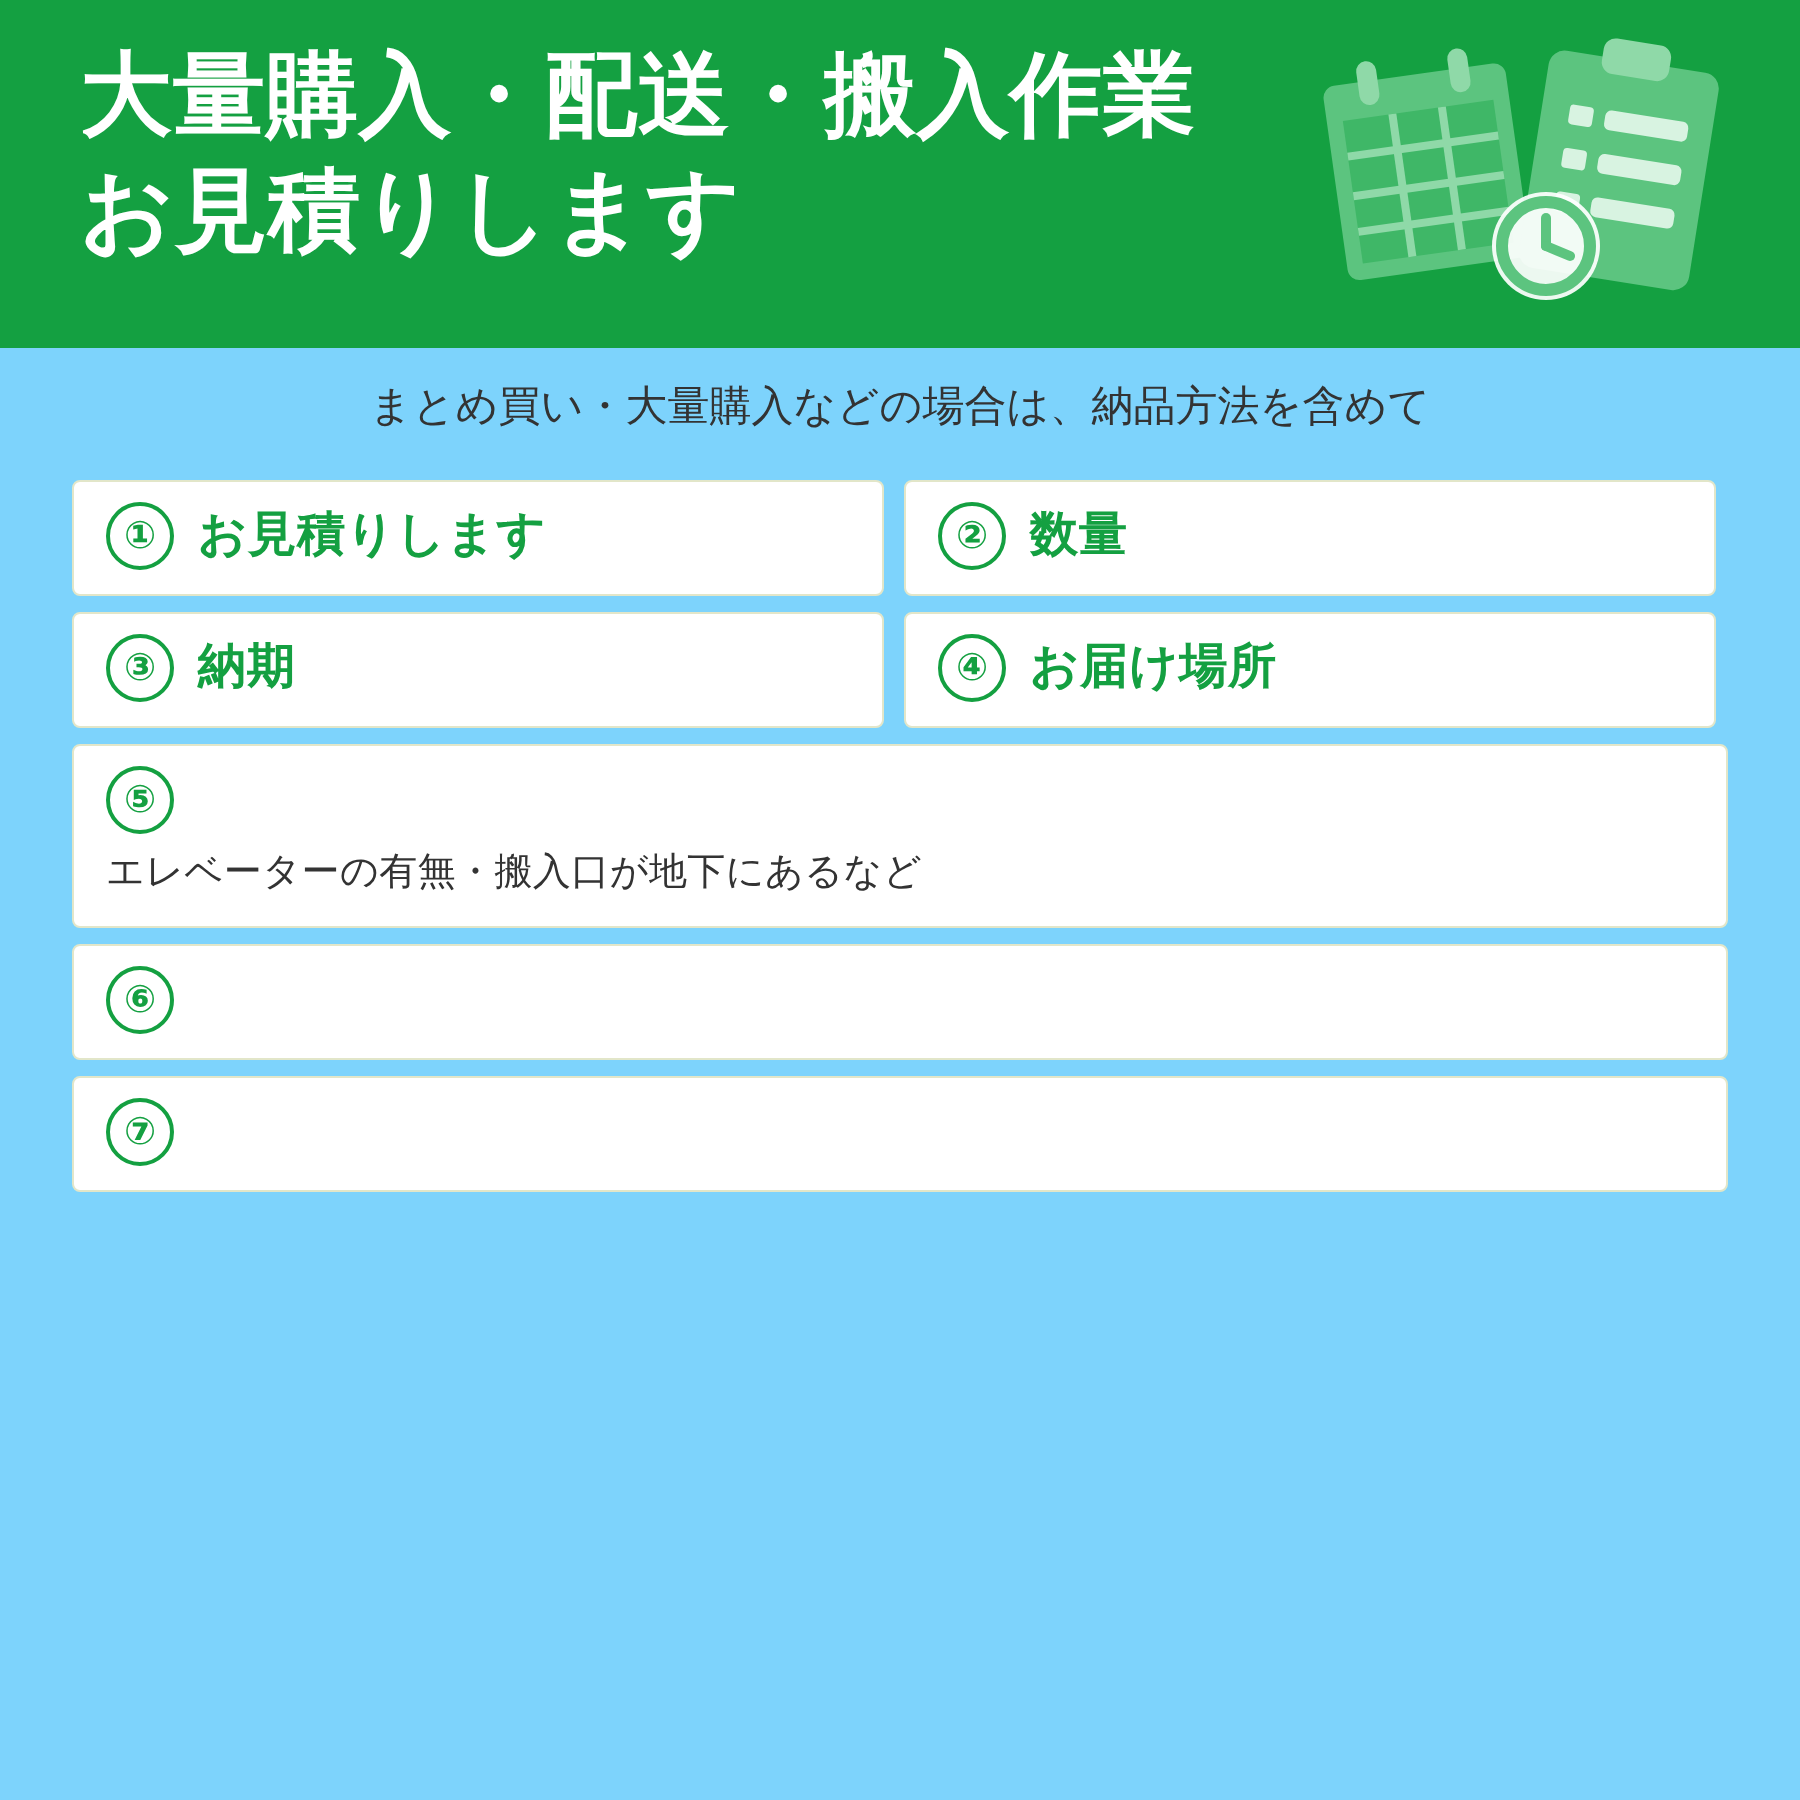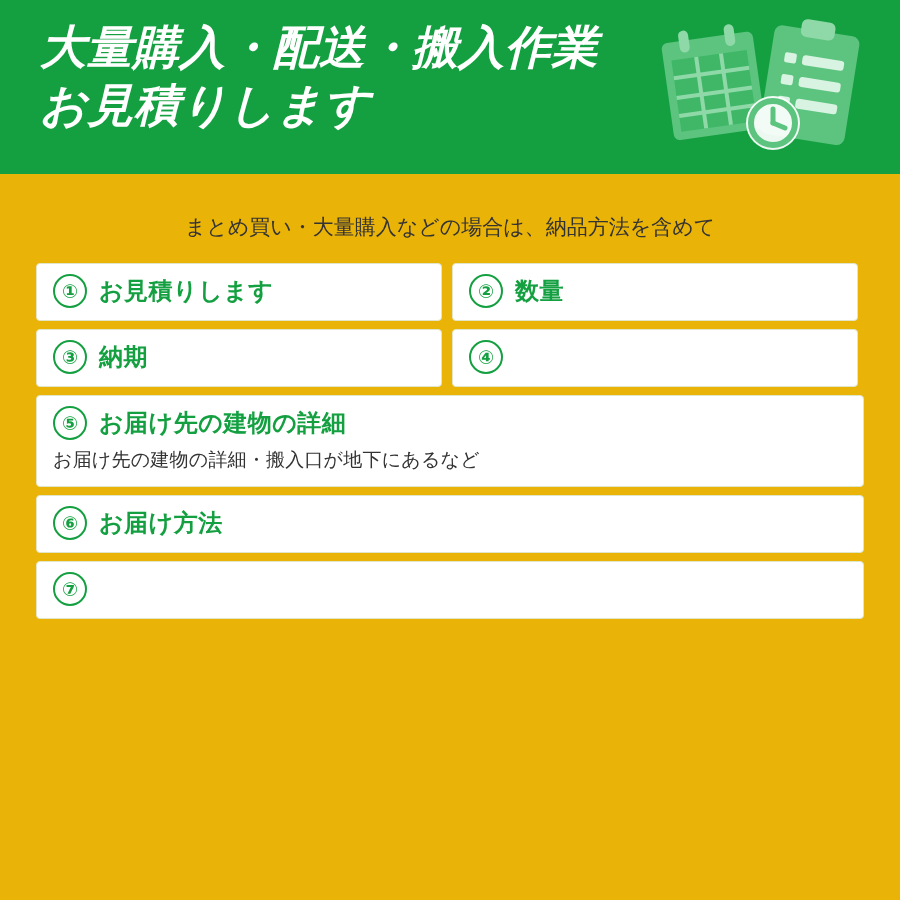--- a/index.html
+++ b/index.html
@@ -22,21 +22,20 @@
     box-sizing: border-box;
   }
 
   
   .banner {
     position: relative;
     width: 900px;
     height: 174px;
     background: #14a041;
     overflow: hidden;
-    font-style: italic;
   }
   .banner-title {
     position: absolute;
     left: 40px;
     top: 18px;
     color: #ffffff;
     font-size: 46px;
     line-height: 58px;
     font-weight: bold;
     letter-spacing: 0.5px;
@@ -49,23 +48,23 @@
     width: 230px;
     height: 160px;
     opacity: 1;
   }
 
   
   .body {
     position: relative;
     width: 900px;
     height: 726px;
-    background: #eab308;
+    background: #7dd3fc;
     box-sizing: border-box;
-    padding: 33px 36px 10px 36px;
+    padding: 10px 36px 10px 36px;
   }
 
   .lead {
     text-align: center;
     color: #333333;
     font-size: 21px;
     line-height: 40px;
     margin: 0 0 16px 0;
   }
   .lead div {
@@ -202,39 +201,38 @@
       <div class="row">
         <div class="card half">
           <div class="card-head">
             <span class="num">③</span>
             <span class="card-title">納期</span>
           </div>
         </div>
         <div class="card half">
           <div class="card-head">
             <span class="num">④</span>
+            <span class="card-title">お届け場所</span>
           </div>
         </div>
       </div>
 
       <div class="row">
         <div class="card full">
           <div class="card-head">
             <span class="num">⑤</span>
-            <span class="card-title">お届け先の建物の詳細</span>
-          </div>
-          <div class="card-sub">お届け先の建物の詳細・搬入口が地下にあるなど</div>
+          </div>
+          <div class="card-sub">エレベーターの有無・搬入口が地下にあるなど</div>
         </div>
       </div>
 
       <div class="row">
         <div class="card full">
           <div class="card-head">
             <span class="num">⑥</span>
-            <span class="card-title">お届け方法</span>
           </div>
         </div>
       </div>
 
       <div class="row">
         <div class="card full">
           <div class="card-head">
             <span class="num">⑦</span>
           </div>
         </div>

